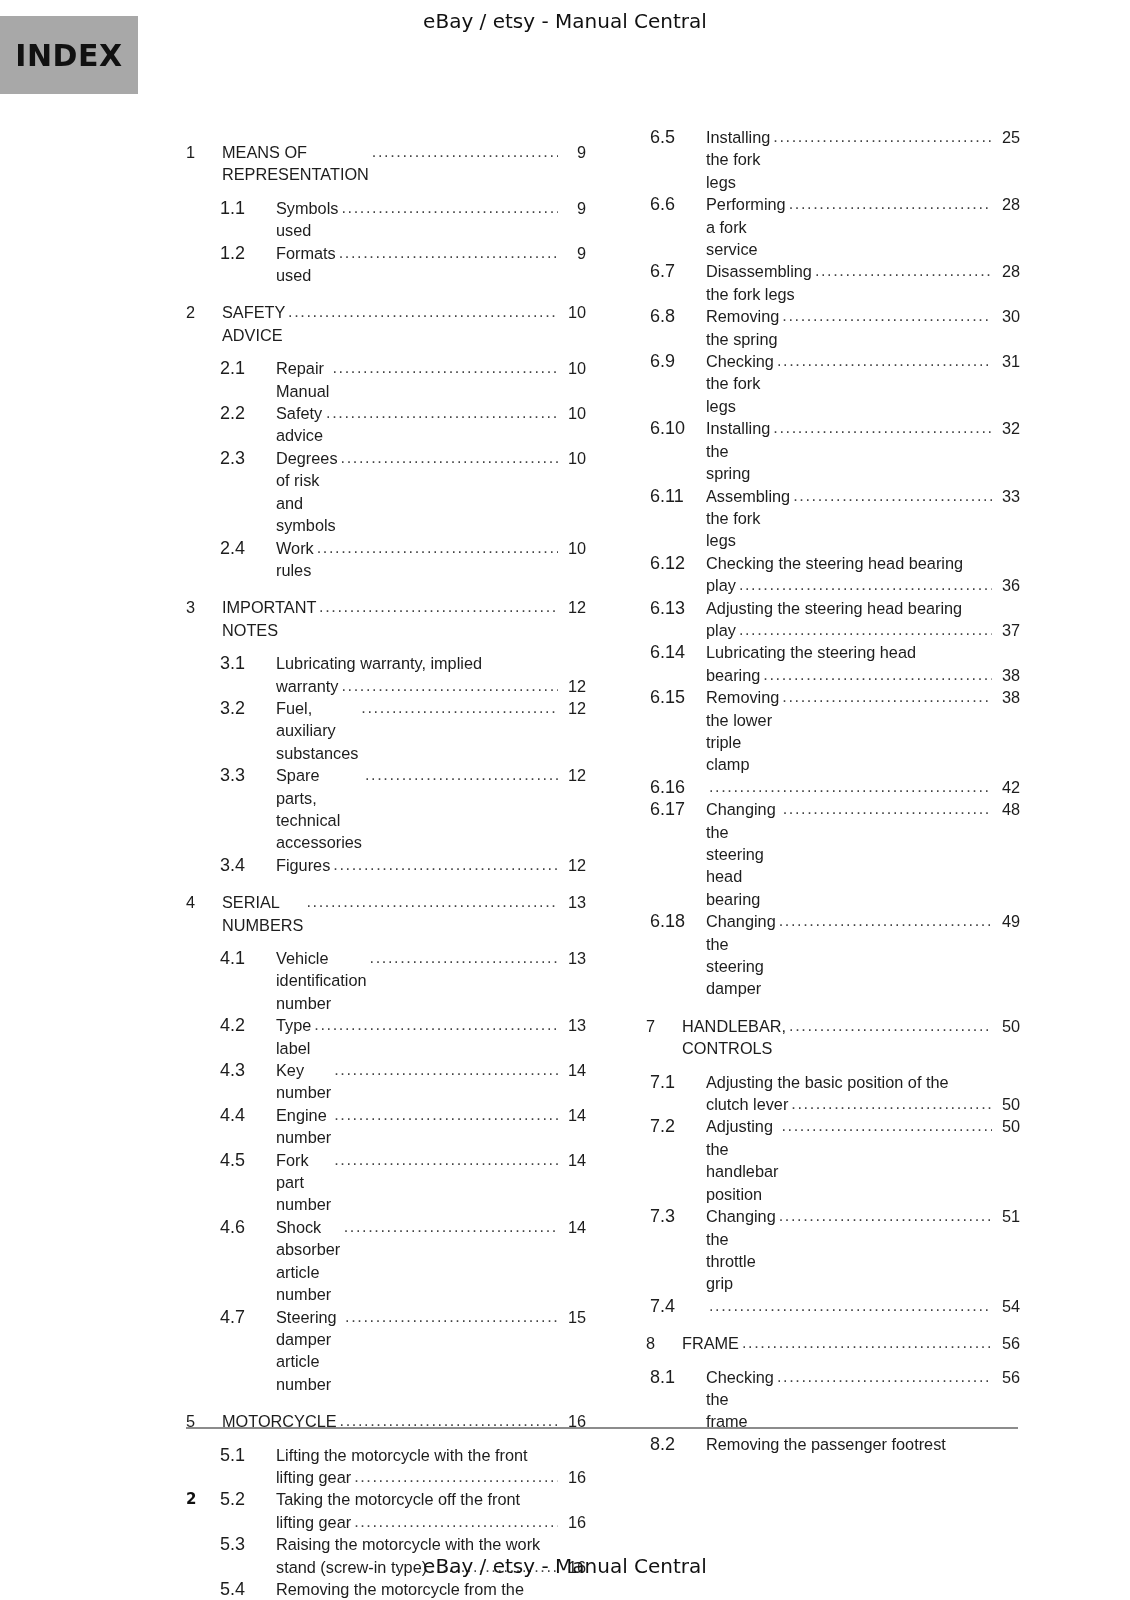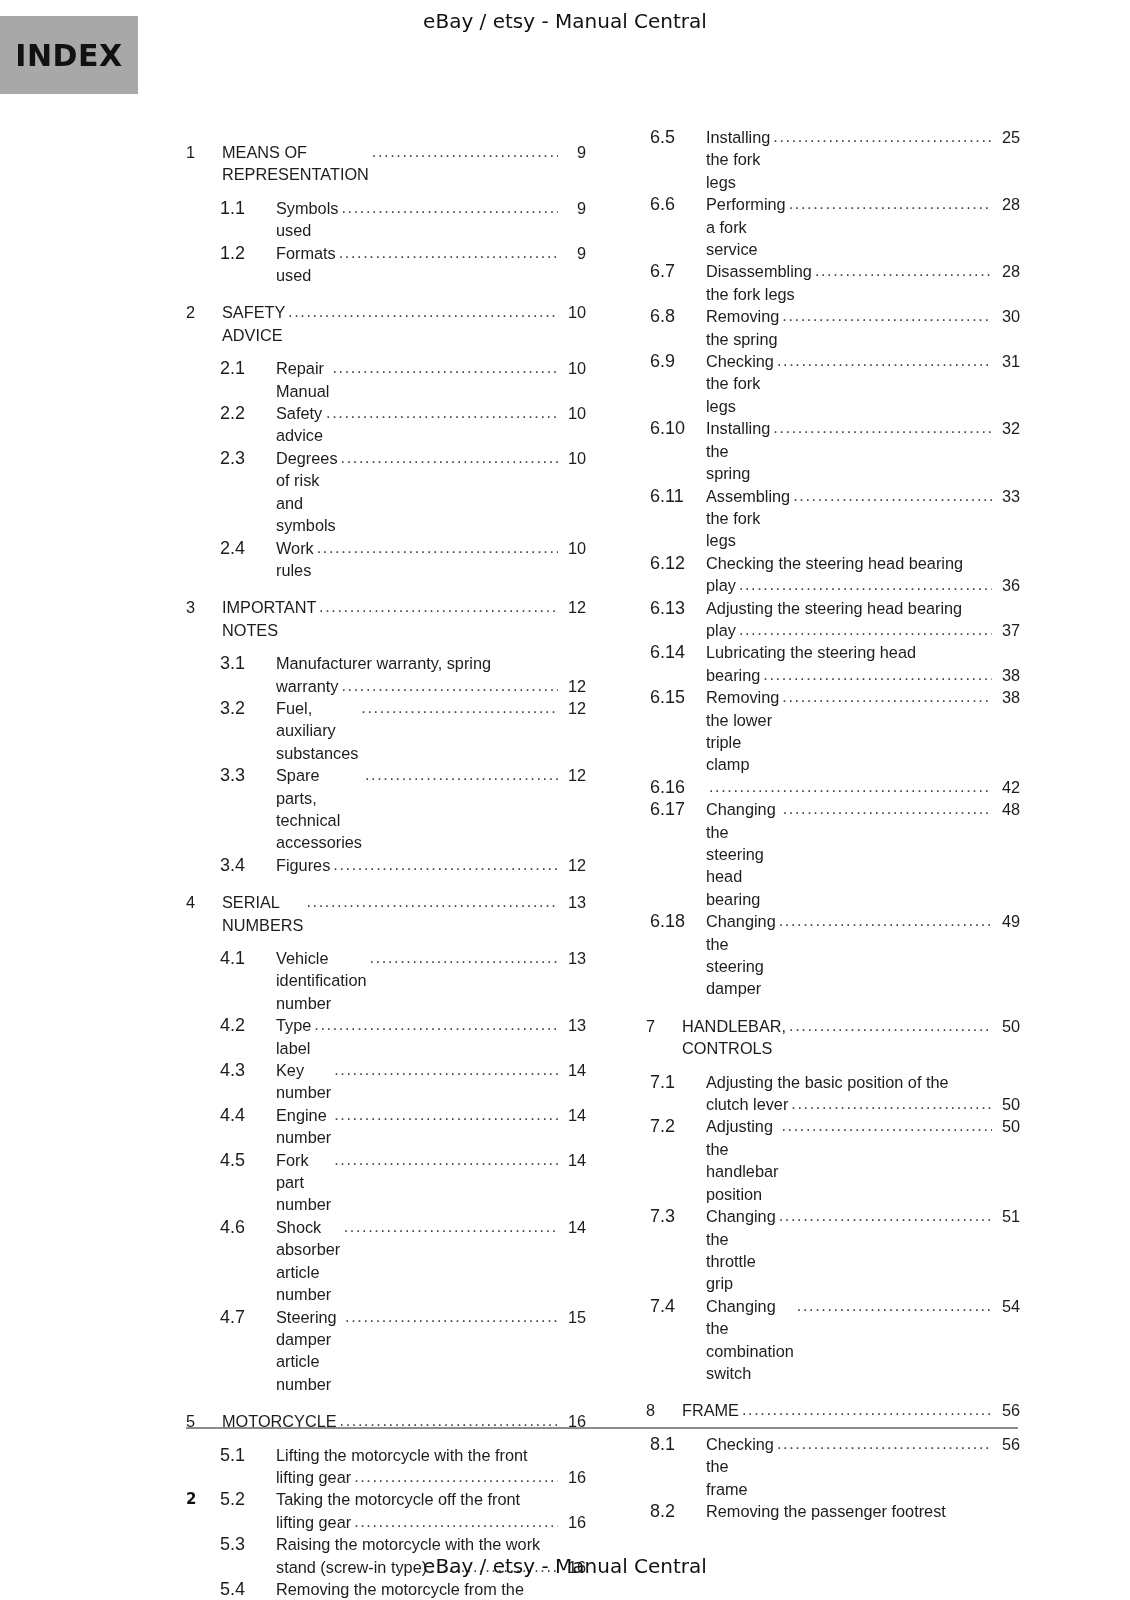--- a/index.html
+++ b/index.html
@@ -243,21 +243,21 @@
         <span class="num">3</span>
         <span class="body">
           <span class="title">IMPORTANT NOTES</span>
           <span class="leader">........................................................................................................................</span>
           <span class="page">12</span>
         </span>
       </div>
       <div class="entry sub wrap">
         <span class="num">3.1</span>
         <span class="body">
-          <span class="title">Manufacturer warranty, spring</span>
+          <span class="title">Lubricating warranty, implied</span>
           <span class="lastline">
             <span class="tailword">warranty</span>
             <span class="leader">........................................................................................................................</span>
             <span class="page">12</span>
           </span>
         </span>
       </div>
       <div class="entry sub">
         <span class="num">3.2</span>
         <span class="body">
@@ -546,21 +546,20 @@
         <span class="num">7.3</span>
         <span class="body">
           <span class="title">Changing the throttle grip</span>
           <span class="leader">........................................................................................................................</span>
           <span class="page">51</span>
         </span>
       </div>
       <div class="entry sub">
         <span class="num">7.4</span>
         <span class="body">
-          <span class="title">Changing the combination switch</span>
           <span class="leader">........................................................................................................................</span>
           <span class="page">54</span>
         </span>
       </div>
       <div class="entry chapter">
         <span class="num">8</span>
         <span class="body">
           <span class="title">FRAME</span>
           <span class="leader">........................................................................................................................</span>
           <span class="page">56</span>

